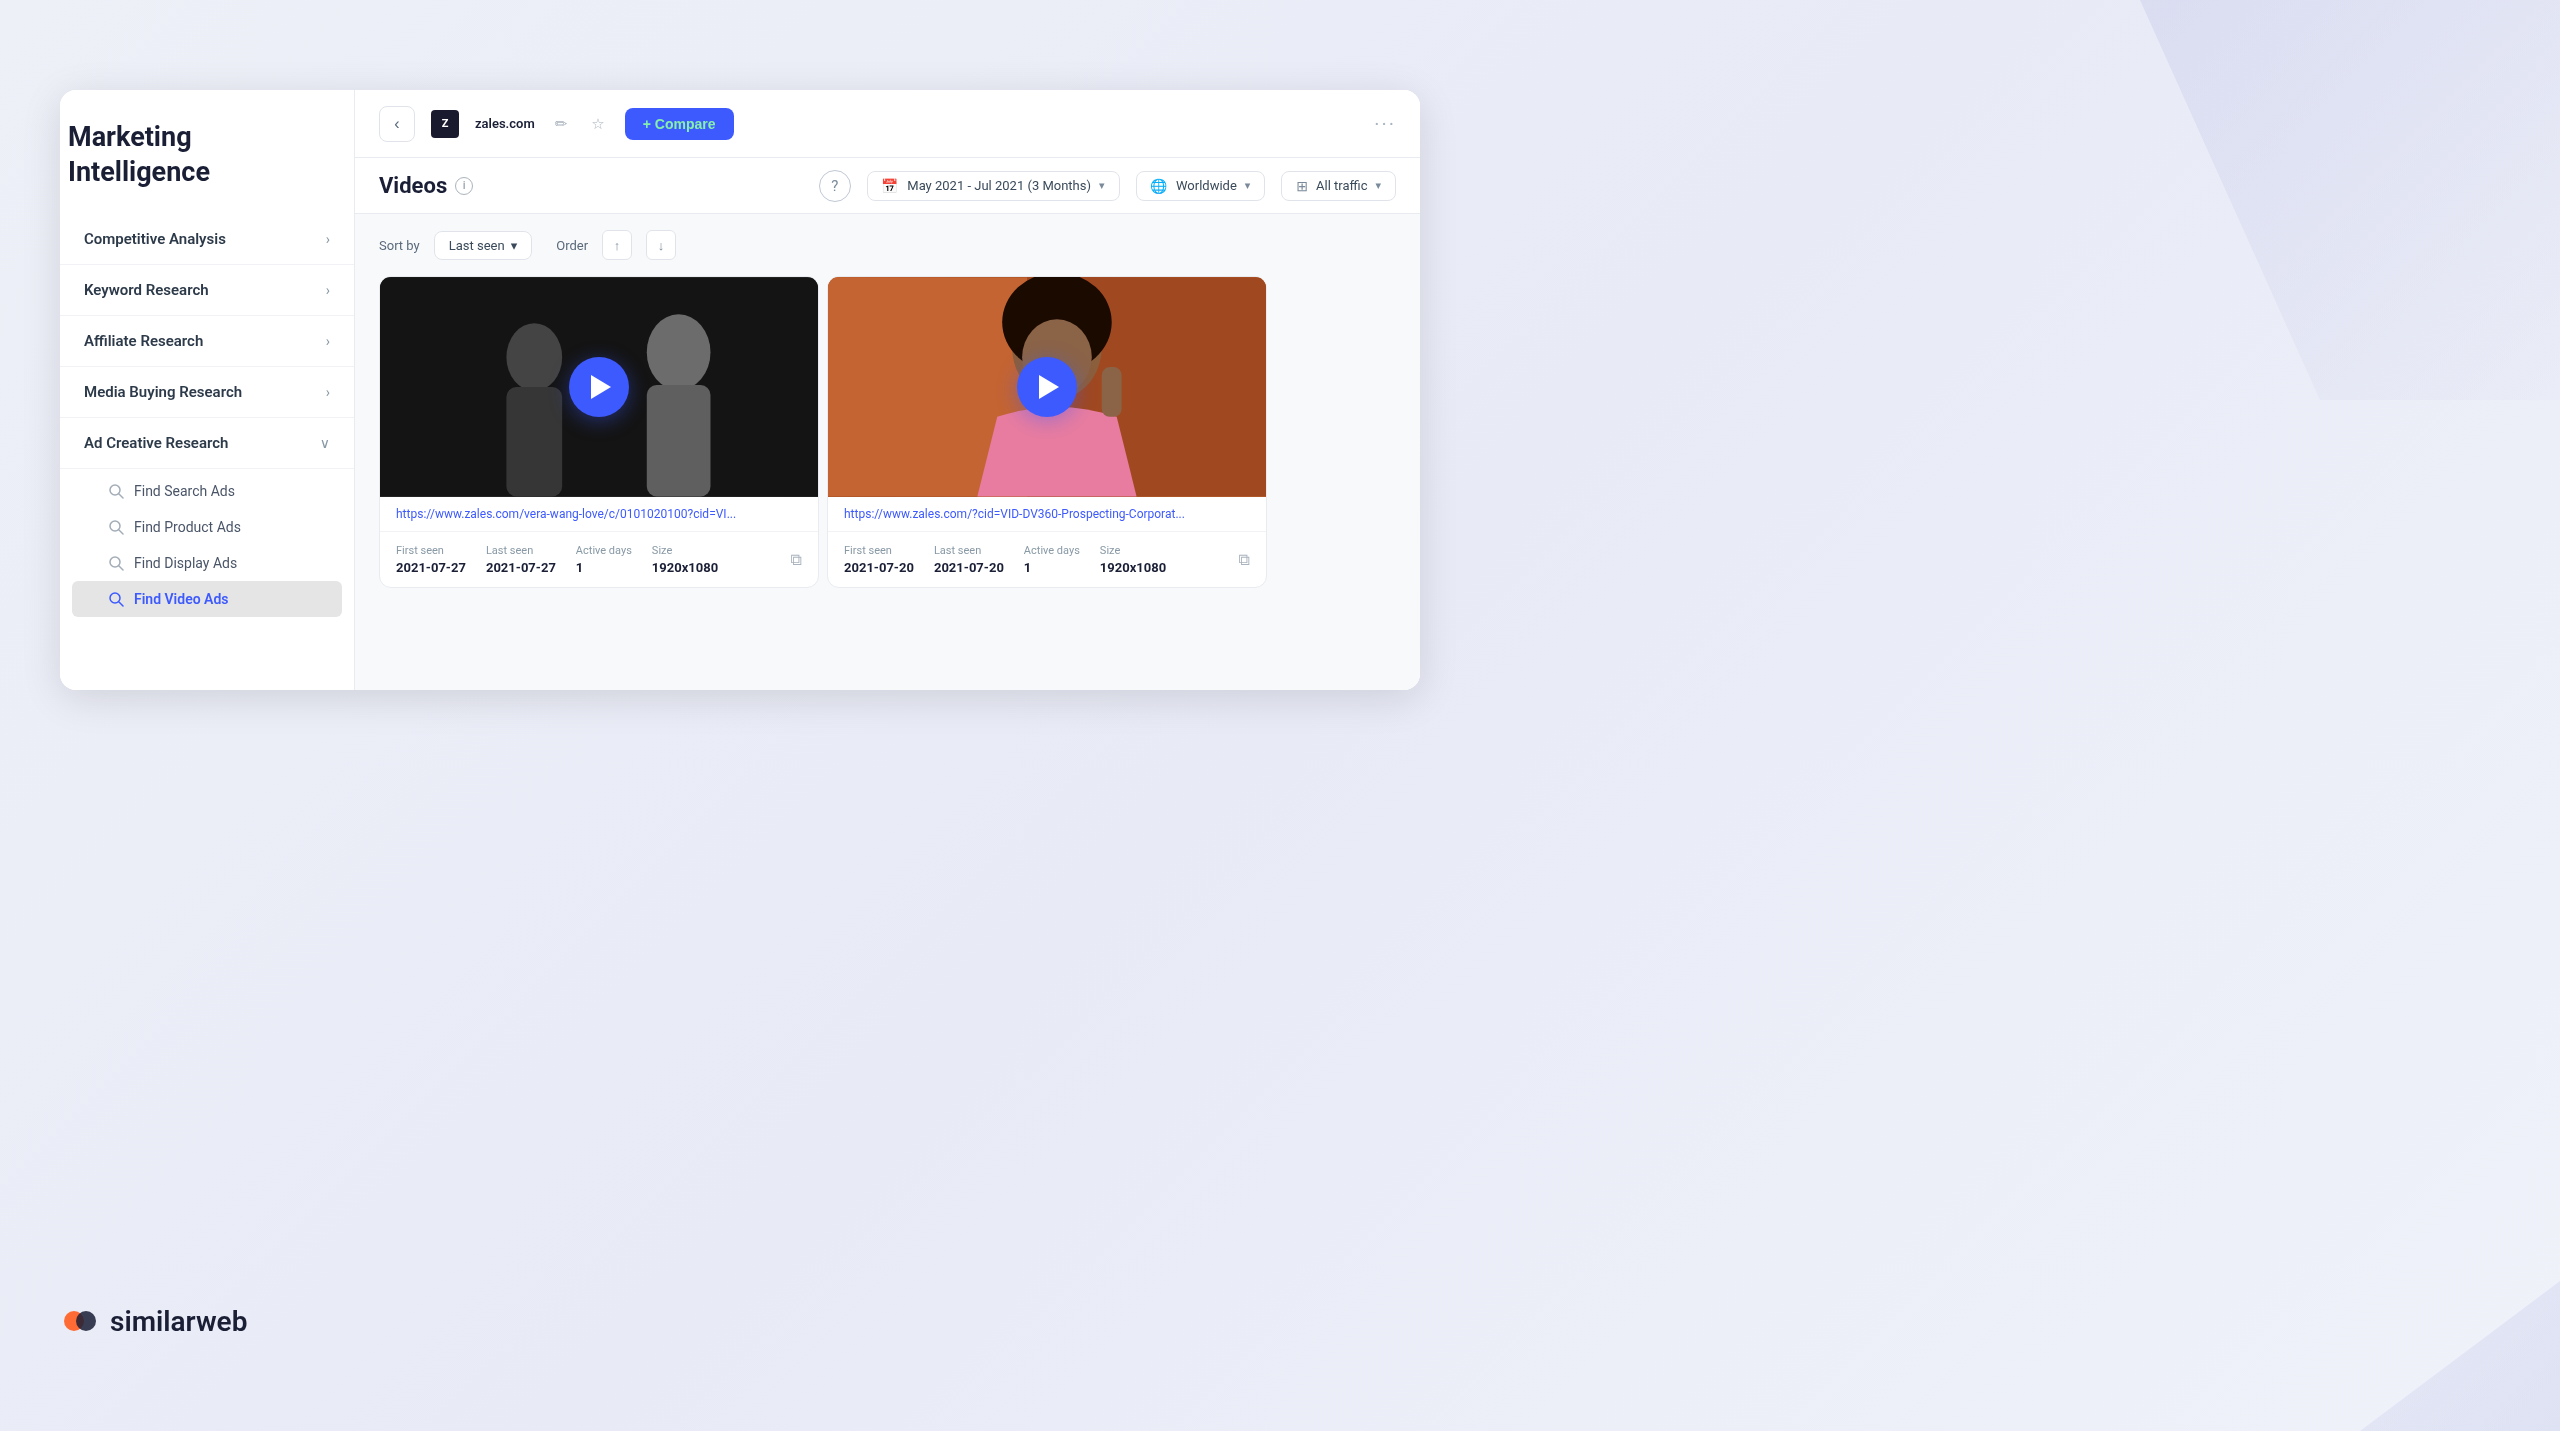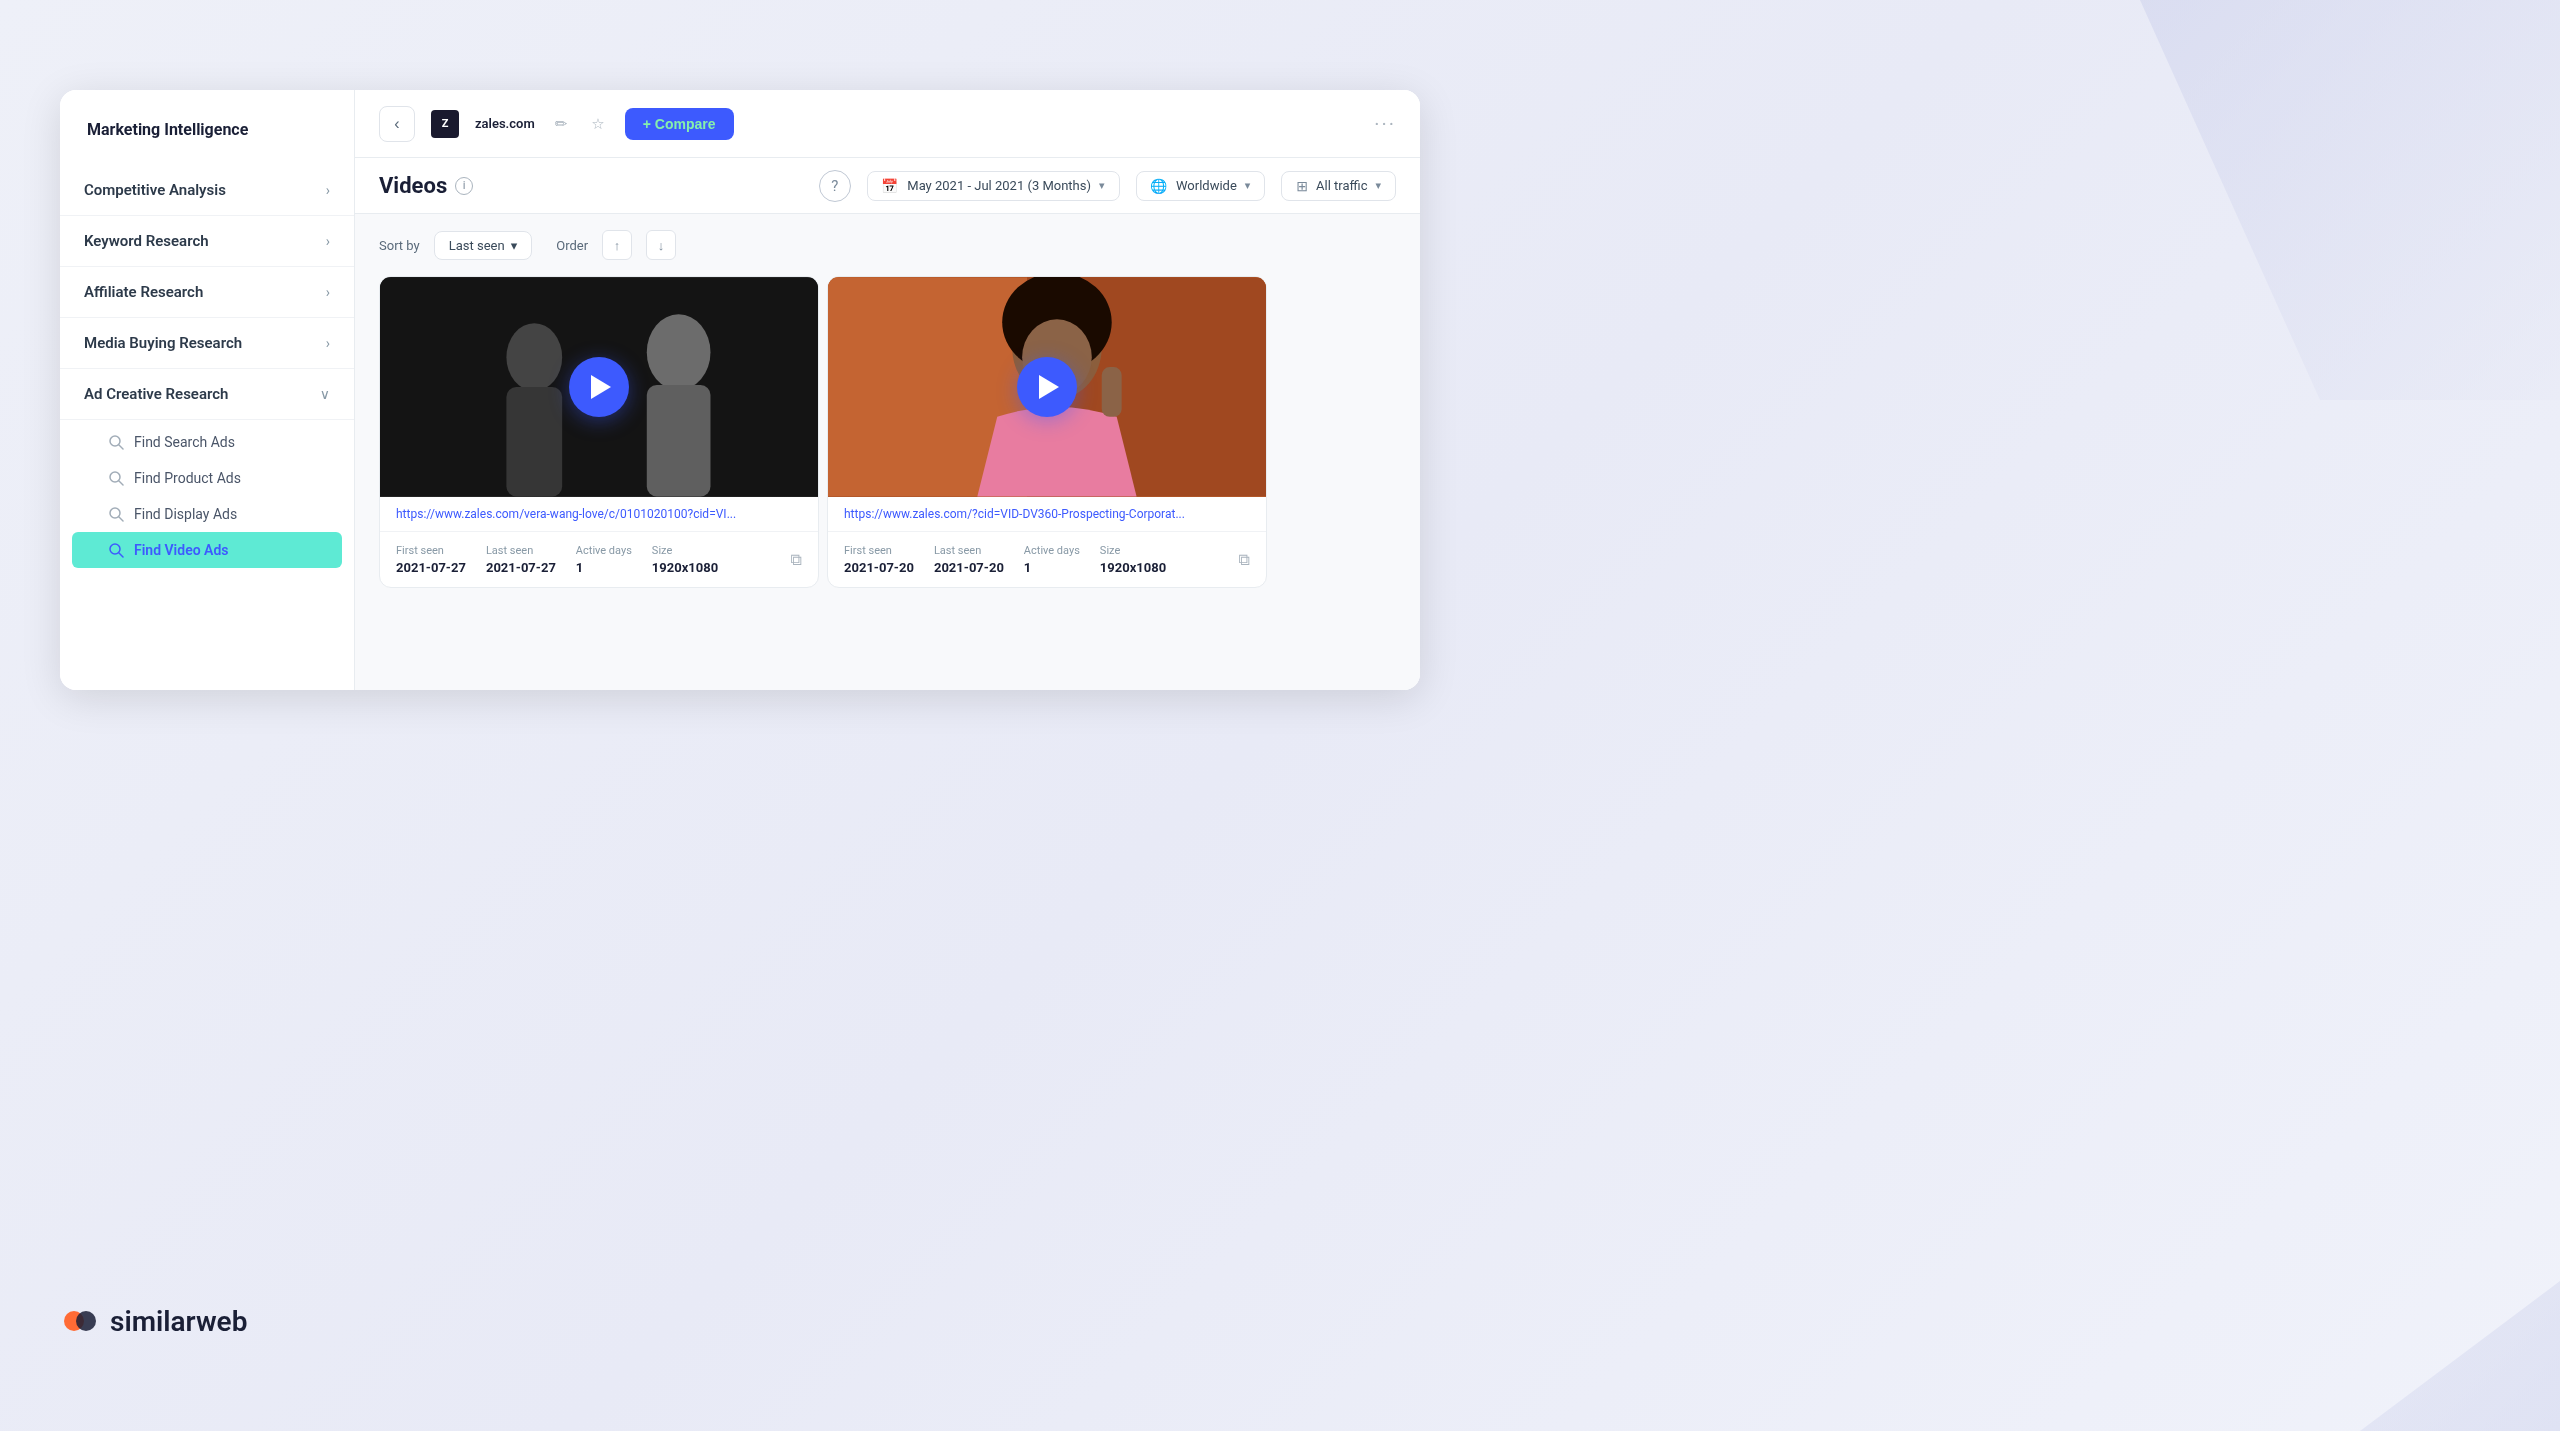--- a/index.html
+++ b/index.html
@@ -46,24 +46,24 @@
 
     
     .sidebar {
       width: 295px;
       min-width: 295px;
       background: white;
       border-right: 1px solid #e8ecf0;
       padding: 30px 0 20px 0;
     }
     .sidebar-title {
-      font-size: 16px;
+      font-size: 27px;
       font-weight: 700;
       color: #1a1f36;
-      padding: 0 24px 24px 27px;
+      padding: 0 24px 24px 8px;
       line-height: 1.3;
     }
 
     .nav-item {
       display: flex;
       align-items: center;
       justify-content: space-between;
       padding: 16px 24px;
       cursor: pointer;
       border-bottom: 1px solid #f0f2f5;
@@ -89,21 +89,21 @@
       padding: 10px 24px 10px 36px;
       cursor: pointer;
       font-size: 14px;
       color: #4a5568;
       gap: 10px;
       border-radius: 6px;
       margin: 0 8px;
       transition: background 0.15s;
     }
     .sub-item.active {
-      background: #5eead4;
+      background: #e5e5e5;
       color: #3d5afe;
       font-weight: 600;
     }
     .sub-item-icon {
       width: 16px;
       height: 16px;
       opacity: 0.7;
     }
     .sub-item.active .sub-item-icon { opacity: 1; }
 

